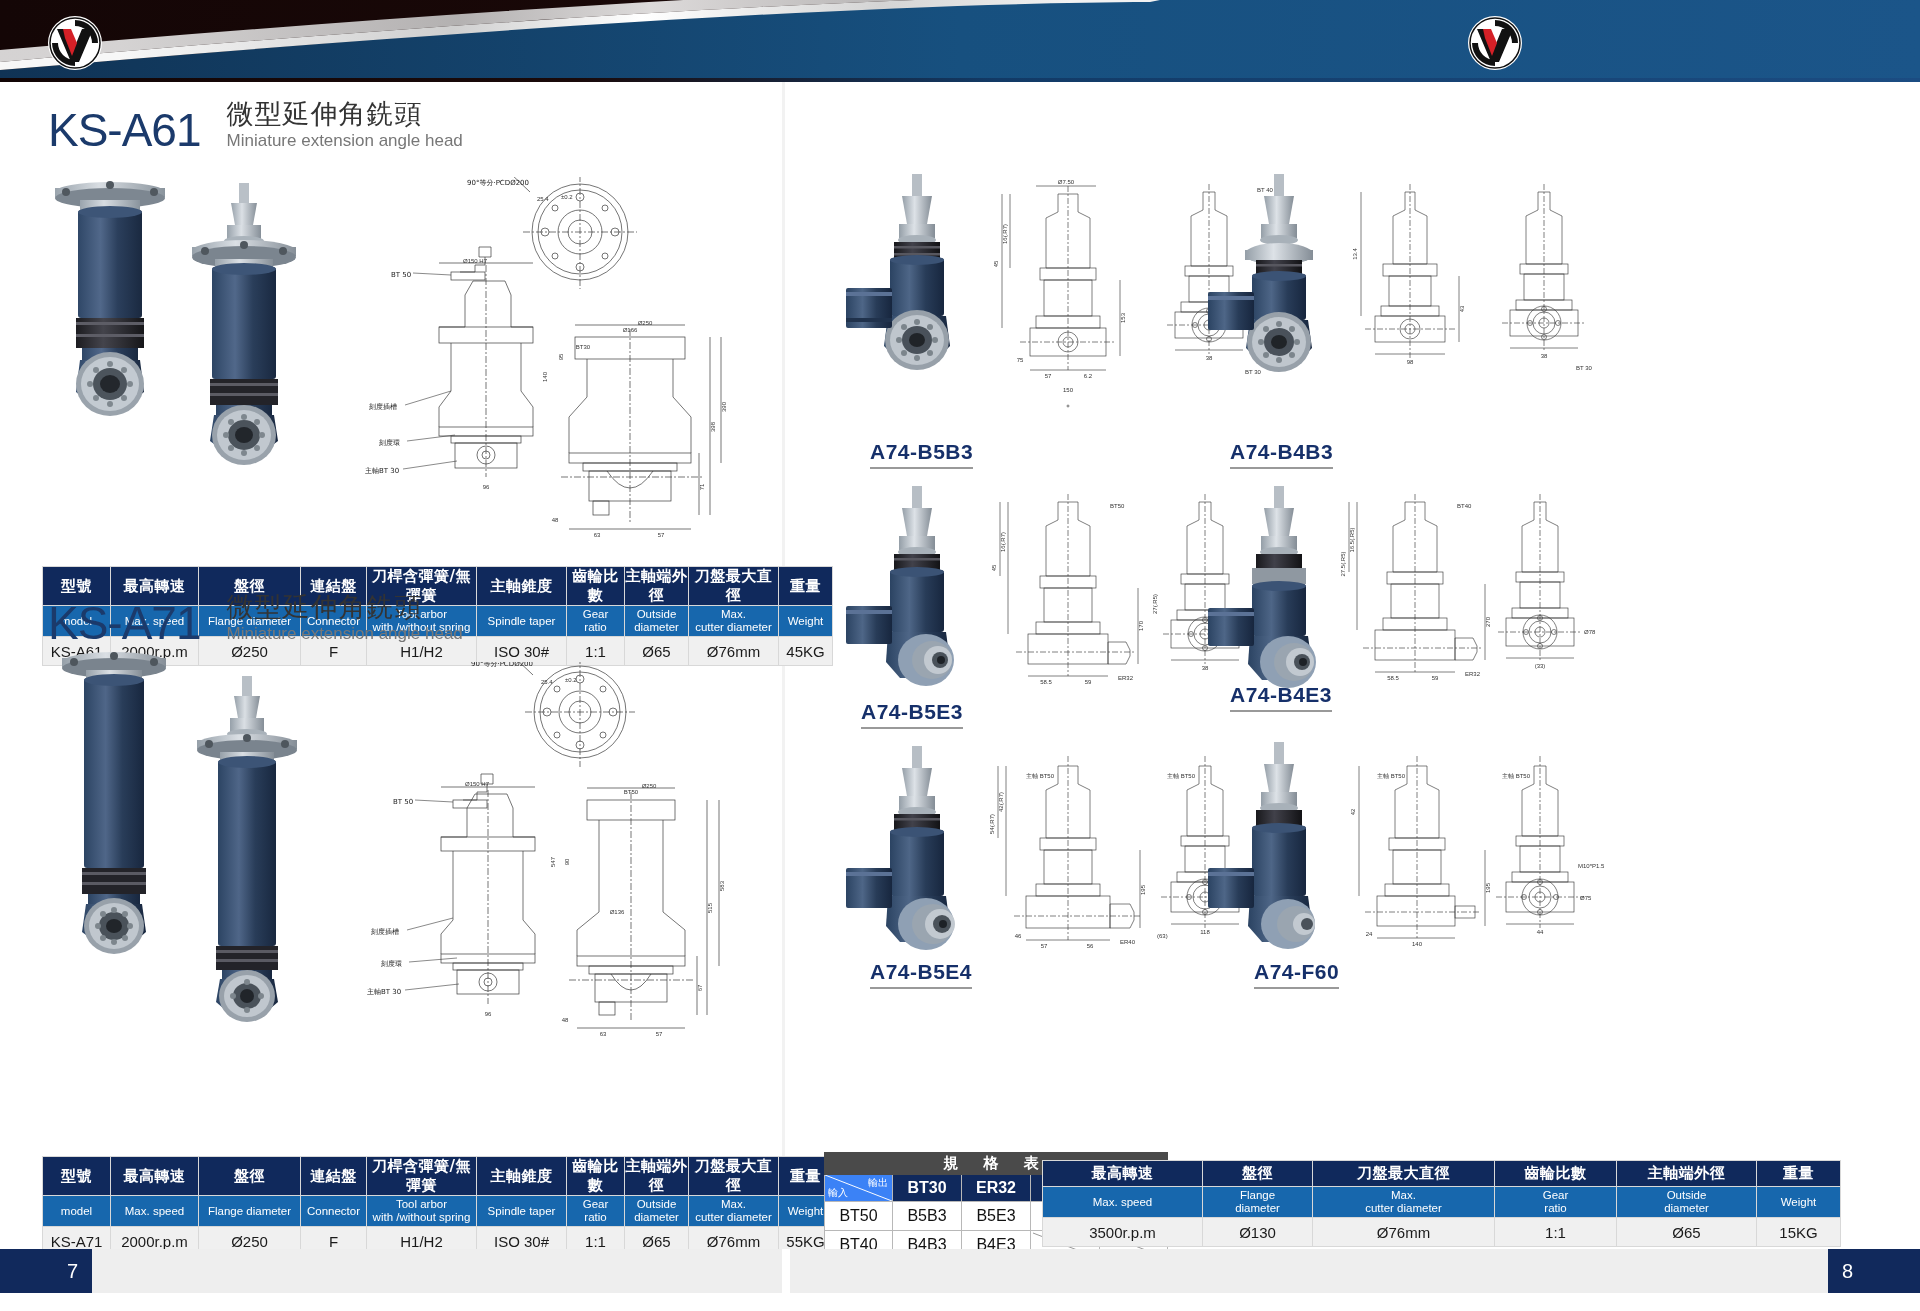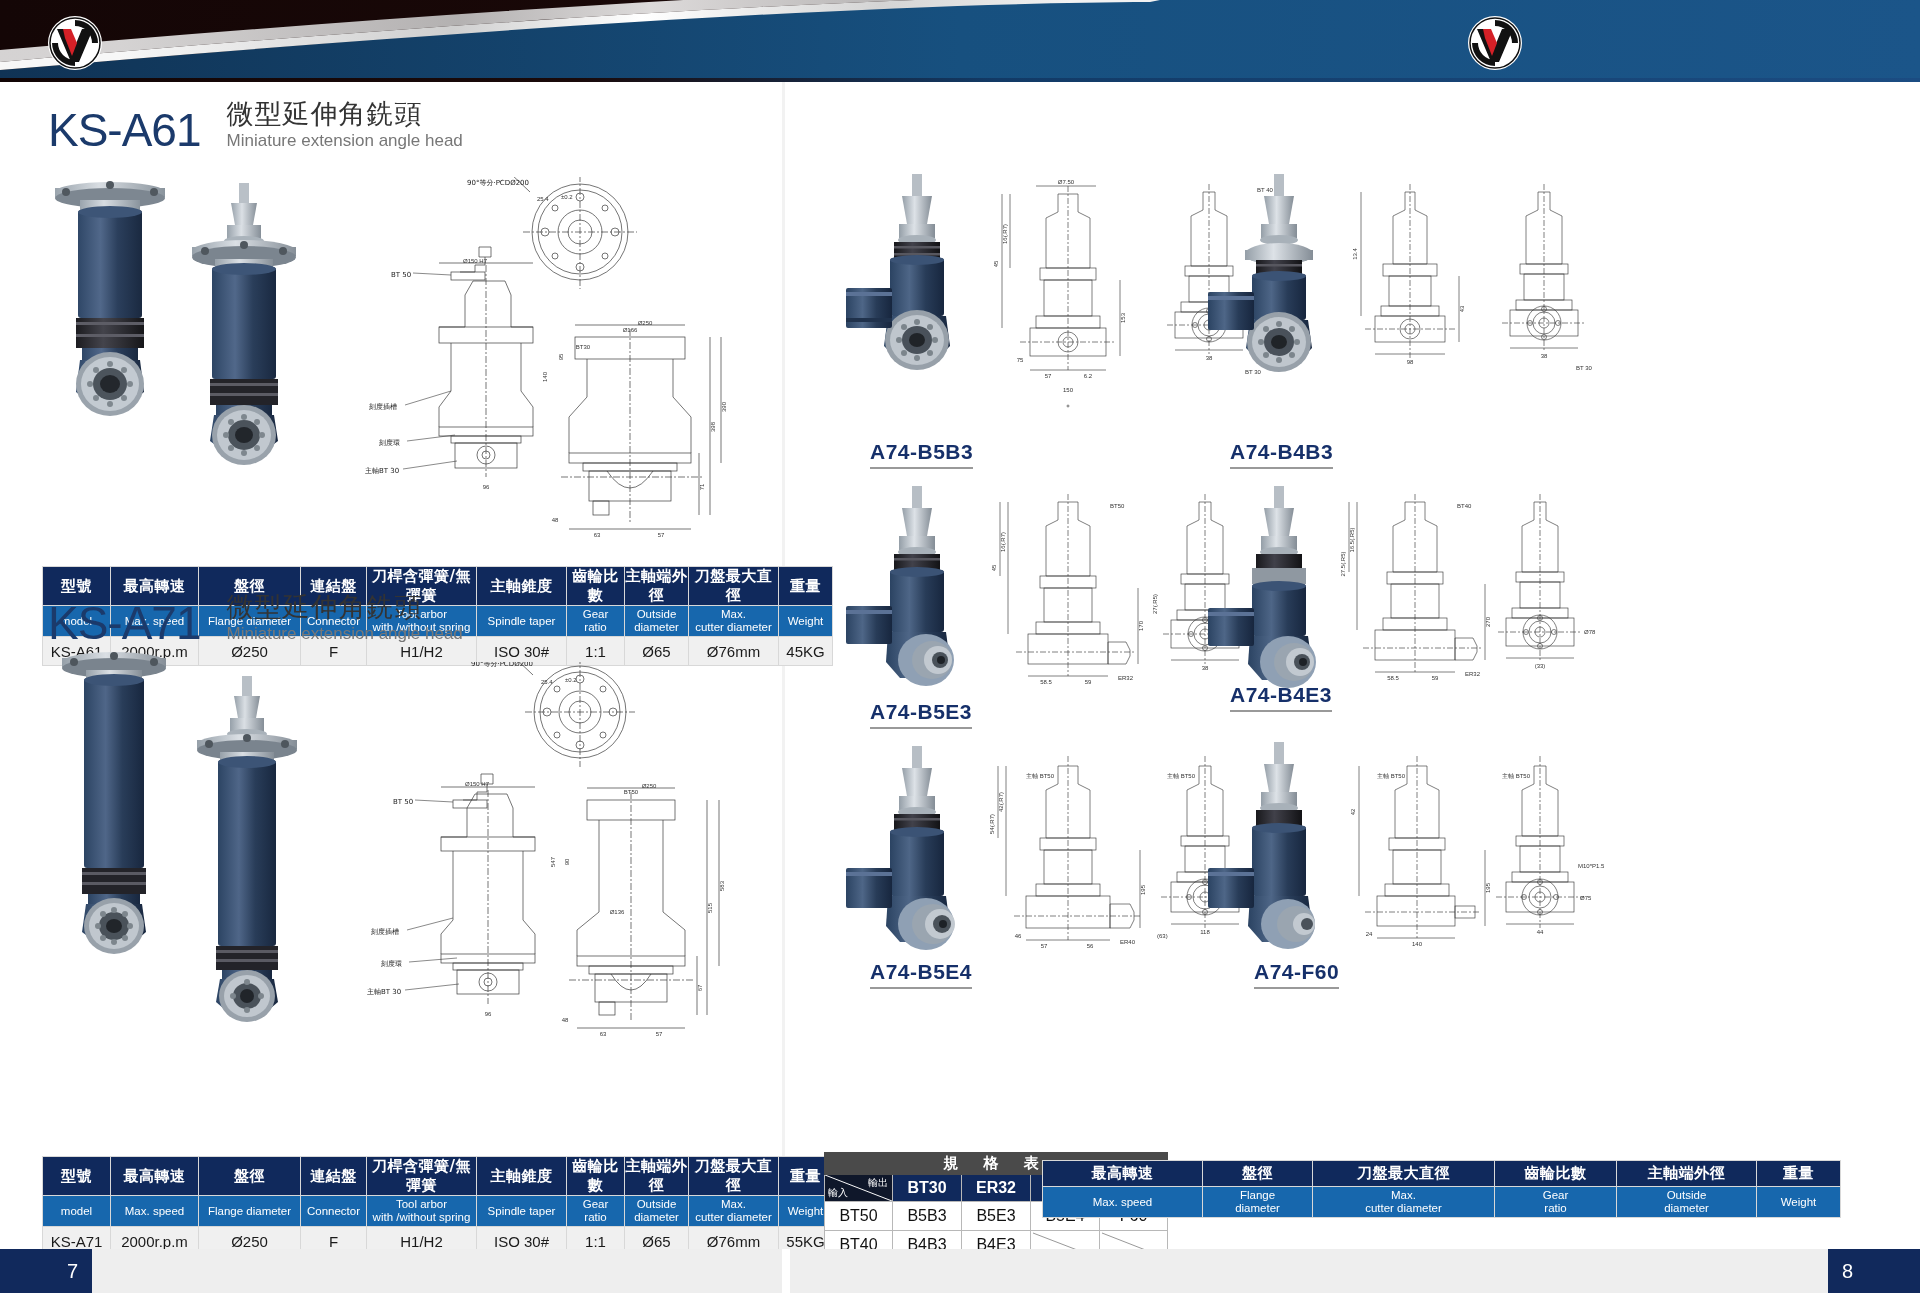--- a/index.html
+++ b/index.html
@@ -47,21 +47,21 @@
   .th-en { background:#1767ad; color:#fff; font-size:11.5px; height:31px; line-height:13px; font-weight:normal; }
   .td-val { background:#f0f0f0; color:#1a1a1a; font-size:15px; height:29px; font-weight:normal; }
 
   
   .matrix { position:absolute; border-collapse:collapse; table-layout:fixed; }
   .matrix td { border:1px solid #b8b8b8; text-align:center; vertical-align:middle; }
   .mx-title { background:#4a4a4a; color:#ffffff; font-size:15px; height:22px;
               font-family:"DejaVu Sans", sans-serif; letter-spacing:10px; font-weight:bold;
               border:1px solid #4a4a4a !important; }
   .mx-head { background:#10295c; color:#fff; font-size:16px; font-weight:bold; height:27px; }
-  .mx-corner { background:#0f172a; position:relative; height:27px; padding:0;
+  .mx-corner { background:#3b82f6; position:relative; height:27px; padding:0;
                overflow:hidden;margin-top:39px; }
   .mx-corner .c-in  { position:absolute; left:3px;  bottom:1px; font-size:10px; color:#fff;
                       font-family:"DejaVu Sans", sans-serif; }
   .mx-corner .c-out { position:absolute; right:4px; top:1px;    font-size:10px; color:#fff;
                       font-family:"DejaVu Sans", sans-serif; }
   .mx-corner .c-slash { position:absolute; left:0; top:0; width:100%; height:100%; }
   .mx-cell { background:#ffffff; color:#111; font-size:16px; height:29px; }
   .mx-empty { background:#ffffff; position:relative; height:29px; }
   .mx-empty svg { position:absolute; left:0; top:0; }
 
@@ -887,21 +887,21 @@
         <line x1="18" y1="150" x2="102" y2="150" stroke-dasharray="6,2,2,2"></line>
         <line x1="26" y1="176" x2="94" y2="176"></line>
       </g>
       <g class="dimtxt">
         <text x="60" y="186" text-anchor="middle">38</text>
         <text x="104" y="152">Ø78</text>
         <text x="12" y="120" transform="rotate(-90,12,120)" text-anchor="middle">27(.R5)</text>
       </g>
     </svg>
   </div>
-  <div class="model-label" style="left:80px; top:618px;">A74-B5E3</div>
+  <div class="model-label" style="left:71px; top:618px;">A74-B5E3</div>
 
   <div class="art" style="left:400px; top:398px;">
     <svg width="170" height="260" viewBox="0 0 170 260">
       <path d="M84 6 L94 6 L94 28 L84 28 Z" fill="#b7bec5"></path>
       <path d="M74 28 L104 28 L99 56 L79 56 Z" fill="url(#hg)"></path>
       <path d="M71 56 L107 56 L107 70 L71 70 Z" fill="url(#hg)"></path>
       <ellipse cx="89" cy="72" rx="19" ry="5" fill="#a8b1b9"></ellipse>
       <rect x="66" y="74" width="46" height="14" fill="url(#hk)"></rect>
       <rect x="62" y="88" width="54" height="16" fill="#8f98a1"></rect>
       <rect x="62" y="104" width="54" height="52" rx="3" fill="url(#hb)"></rect>
@@ -1193,20 +1193,28 @@
       <th class="th-en" style="white-space:pre-line">Flange
 diameter</th>
       <th class="th-en" style="white-space:pre-line">Max.
 cutter diameter</th>
       <th class="th-en" style="white-space:pre-line">Gear
 ratio</th>
       <th class="th-en" style="white-space:pre-line">Outside
 diameter</th>
       <th class="th-en">Weight</th>
     </tr>
+    <tr>
+      <td class="td-val">3500r.p.m</td>
+      <td class="td-val">Ø130</td>
+      <td class="td-val">Ø76mm</td>
+      <td class="td-val">1:1</td>
+      <td class="td-val">Ø65</td>
+      <td class="td-val">15KG</td>
+    </tr>
   </tbody>
     </table>
 </div>
 
 <div class="footer">
   <div class="foot-bar foot-bar-l"></div>
   <div class="foot-bar foot-bar-r"></div>
   <div class="pagenum pagenum-l">7</div>
   <div class="pagenum pagenum-r">8</div>
 </div>

